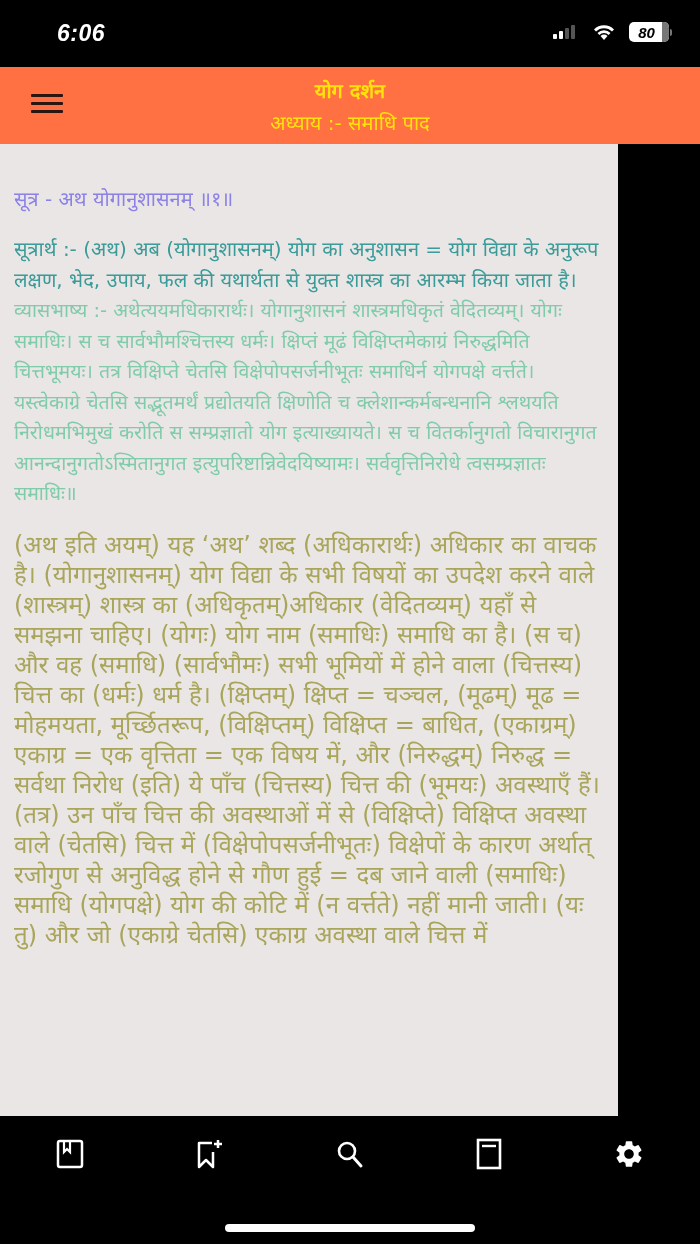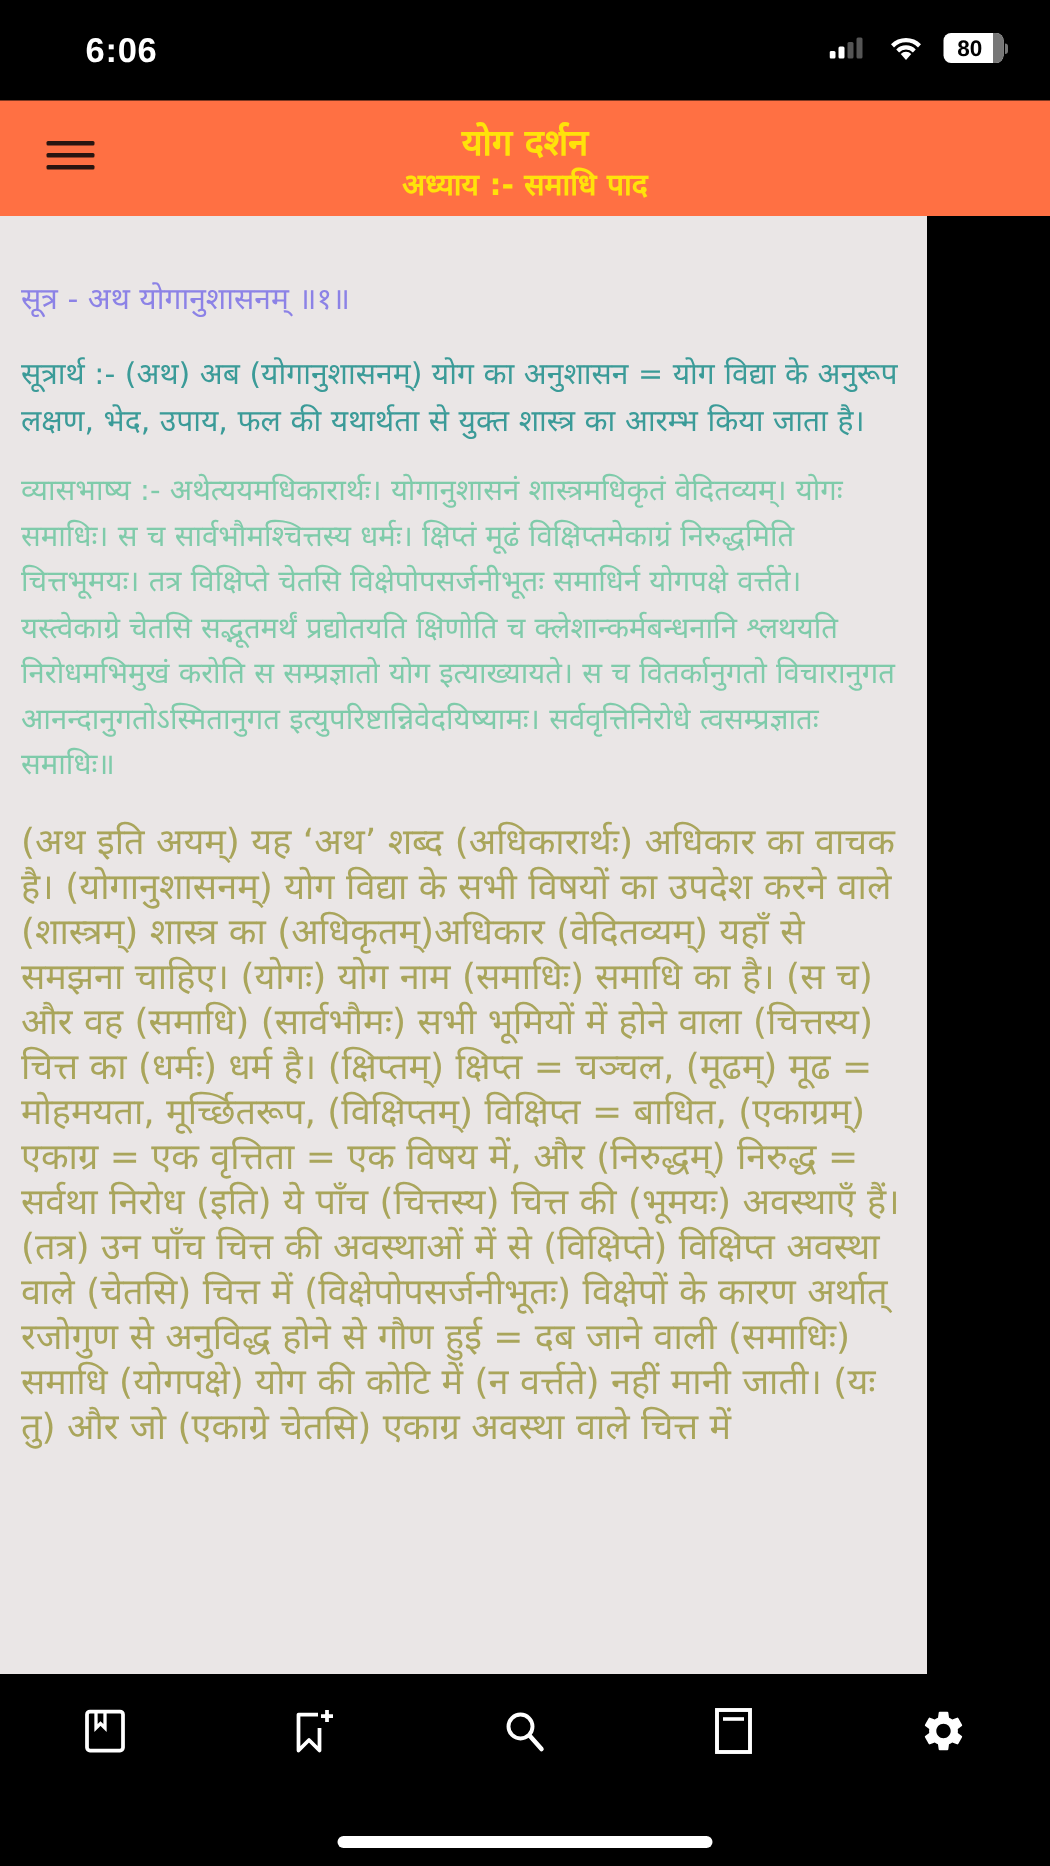--- a/index.html
+++ b/index.html
@@ -1,36 +1,36 @@
 <!DOCTYPE html>
 <html><head>
   <meta charset="utf-8">
   <style>
     * { margin: 0; padding: 0; box-sizing: border-box; }
     html, body { width: 700px; height: 1244px; overflow: hidden; background: #000; }
     body { font-family: "DejaVu Sans", "Liberation Sans", sans-serif; position: relative; }
 
-    .status-bar { position: absolute; top: 0; left: 0; width: 700px; height: 74px; background: #000; color: #fff; }
+    .status-bar { position: absolute; top: 0; left: 0; width: 700px; height: 74px; background: #000; color: #fff; font-style: italic; }
     .status-time { position: absolute; left: 57px; top: 20px; font-size: 23px; font-family: "Liberation Sans", sans-serif; font-weight: 600; letter-spacing: 0.5px; }
     .status-right { position: absolute; right: 28px; top: 22px; display: flex; align-items: center; gap: 12px; }
     .battery { display: flex; align-items: center; }
     .battery-body { width: 40px; height: 20px; border-radius: 5px; background: #fff; color: #000; font-size: 15px; font-weight: bold; font-family: "Liberation Sans", sans-serif; display: flex; align-items: center; justify-content: center; position: relative; overflow: hidden; }
     .battery-body .empty { position: absolute; right: 0; top: 0; bottom: 0; width: 7px; background: #777; }
     .battery-body span { position: relative; z-index: 1; margin-right: 5px; }
     .battery-tip { width: 2px; height: 7px; background: #777; border-radius: 0 2px 2px 0; margin-left: 1px; }
 
     .app-header { position: absolute; top: 67px; left: 0; width: 700px; height: 77px; background: #FF7043; }
     .menu-btn { position: absolute; left: 31px; top: 27px; width: 32px; height: 24px; cursor: pointer; }
     .menu-btn span { display: block; height: 3px; background: #2a1510; margin-bottom: 5px; border-radius: 1px; }
-    .header-title { position: absolute; top: 10px; left: 0; width: 700px; text-align: center; color: #FFE20A; font-size: 24px; font-weight: bold; }
-    .header-subtitle { position: absolute; top: 42px; left: 0; width: 700px; text-align: center; color: #FFE20A; font-size: 20px; font-weight: bold; }
+    .header-title { position: absolute; top: 10px; left: 0; width: 700px; text-align: center; color: #FFE20A; font-size: 20px; font-weight: bold; }
+    .header-subtitle { position: absolute; top: 42px; left: 0; width: 700px; text-align: center; color: #FFE20A; font-size: 20px; font-weight: normal; }
 
     .content { position: absolute; top: 144px; left: 0; width: 618px; height: 972px; background: #EAE6E6; overflow: hidden; padding: 40px 14px 0 14px; }
     .sutra { color: #8C82E6; font-size: 20px; line-height: 30px; margin-bottom: 20px; }
-    .sutrarth { color: #3B9B98; font-size: 20px; line-height: 31px; margin-bottom: 16px; }
+    .sutrarth { color: #3B9B98; font-size: 20px; line-height: 31px; margin-bottom: 0; }
     .bhashya { color: #7FCBAA; font-size: 19.5px; line-height: 30.5px; margin-bottom: 20px; }
     .explain { color: #A9A55B; font-size: 24px; line-height: 30px; }
 
     .bottom-nav { position: absolute; top: 1116px; left: 0; width: 700px; height: 128px; background: #000; }
     .nav-item { position: absolute; top: 18px; width: 40px; height: 40px; display: flex; align-items: center; justify-content: center; cursor: pointer; }
     .home-indicator { position: absolute; left: 225px; top: 1224px; width: 250px; height: 8px; border-radius: 4px; background: #fff; }
   </style>
 </head>
 <body>
 

